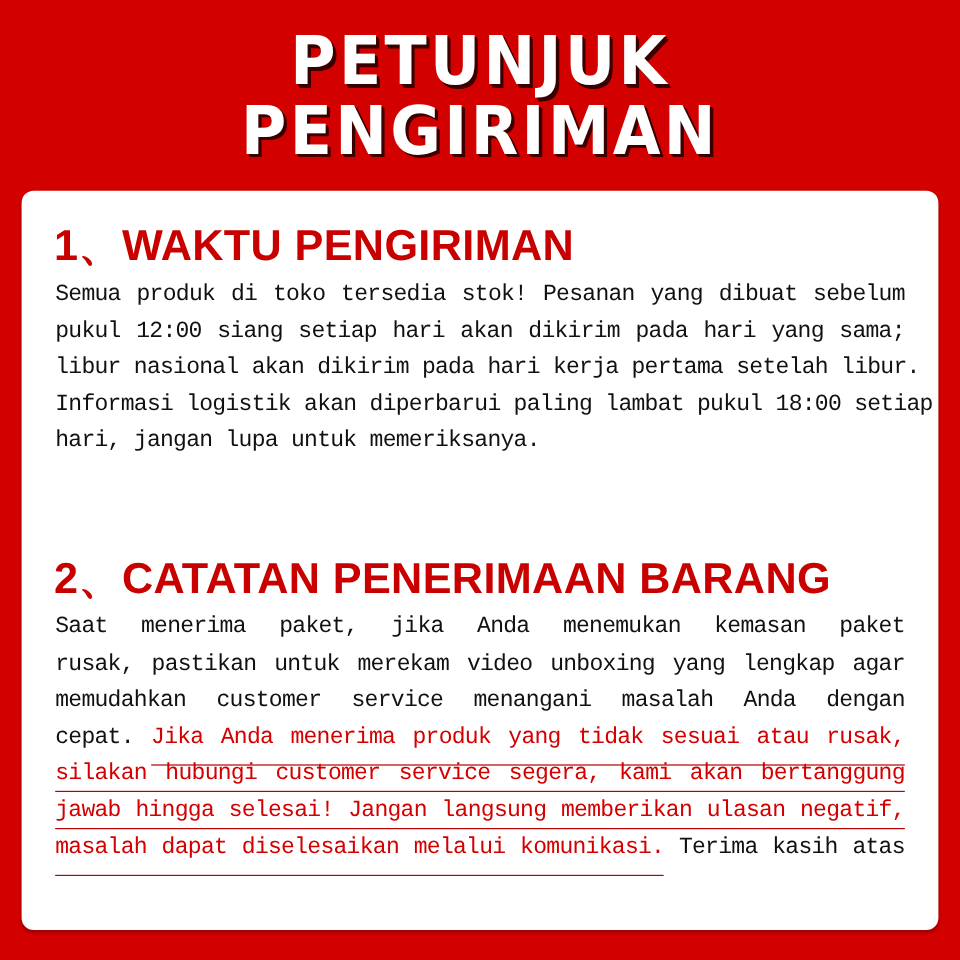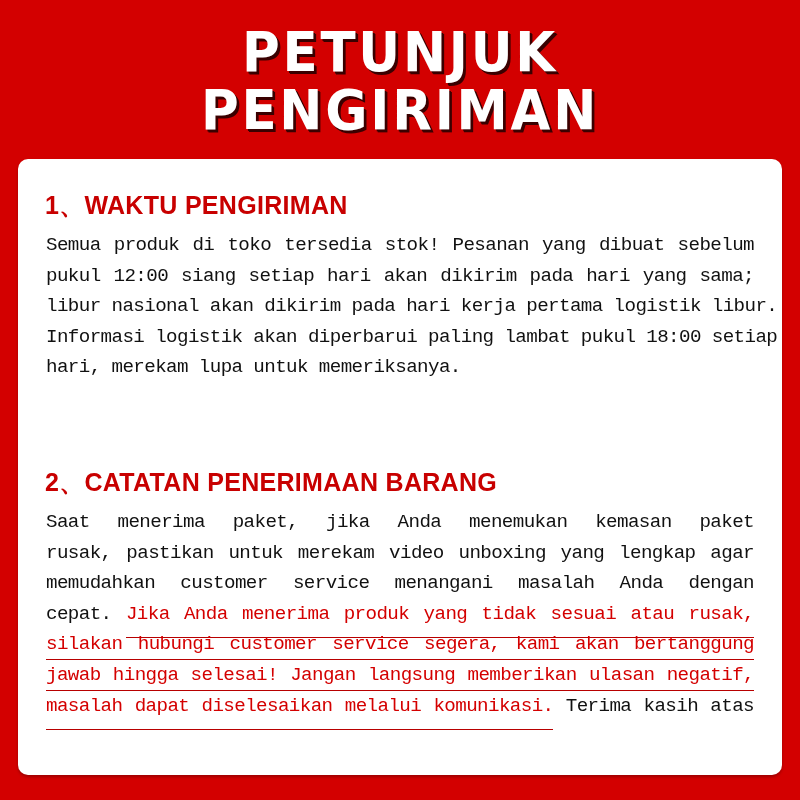--- a/index.html
+++ b/index.html
@@ -28,21 +28,21 @@
     width: 764px; height: 616px;
     background: #ffffff;
     border-radius: 10px;
     box-shadow: 0 2px 3px rgba(0,0,0,0.25);
   }
   .section-title {
     position: absolute; left: 27px;
     color: #c80000;
     font-family: "Liberation Sans", sans-serif;
     font-weight: bold;
-    font-size: 25px;
+    font-size: 36px;
     line-height: 32px;
     white-space: nowrap;
     letter-spacing: 0.3px;
   }
   .body-text {
     position: absolute; left: 28px; width: 708px;
     color: #111111;
     font-family: Liberation Mono, monospace;
     font-size: 19.2px;
     line-height: 30.6px;
@@ -69,23 +69,23 @@
   <span class="line">PENGIRIMAN</span>
 </div>
 
 <div class="card">
 
   <div class="section-title" style="top:30px;">1、WAKTU PENGIRIMAN</div>
 
   <div class="body-text" style="top:71px;">
     <span class="ln">Semua produk di toko tersedia stok! Pesanan yang dibuat sebelum</span>
     <span class="ln">pukul 12:00 siang setiap hari akan dikirim pada hari yang sama;</span>
-    <span class="ln">libur nasional akan dikirim pada hari kerja pertama logistik libur.</span>
+    <span class="ln">libur nasional akan dikirim pada hari kerja pertama setelah libur.</span>
     <span class="ln">Informasi logistik akan diperbarui paling lambat pukul 18:00 setiap</span>
-    <span class="ln last">hari, merekam lupa untuk memeriksanya.</span>
+    <span class="ln last">hari, jangan lupa untuk memeriksanya.</span>
   </div>
 
   <div class="section-title" style="top:307px;">2、CATATAN PENERIMAAN BARANG</div>
 
   <div class="body-text" style="top:348px;">
     <span class="ln">Saat menerima paket, jika Anda menemukan kemasan paket</span>
     <span class="ln">rusak, pastikan untuk merekam video unboxing yang lengkap agar</span>
     <span class="ln">memudahkan customer service menangani masalah Anda dengan</span>
     <span class="ln"><span class="seg">cepat. </span><span class="seg red ul">Jika Anda menerima produk yang tidak sesuai atau rusak,</span></span>
     <span class="ln red ul-full">silakan hubungi customer service segera, kami akan bertanggung</span>

